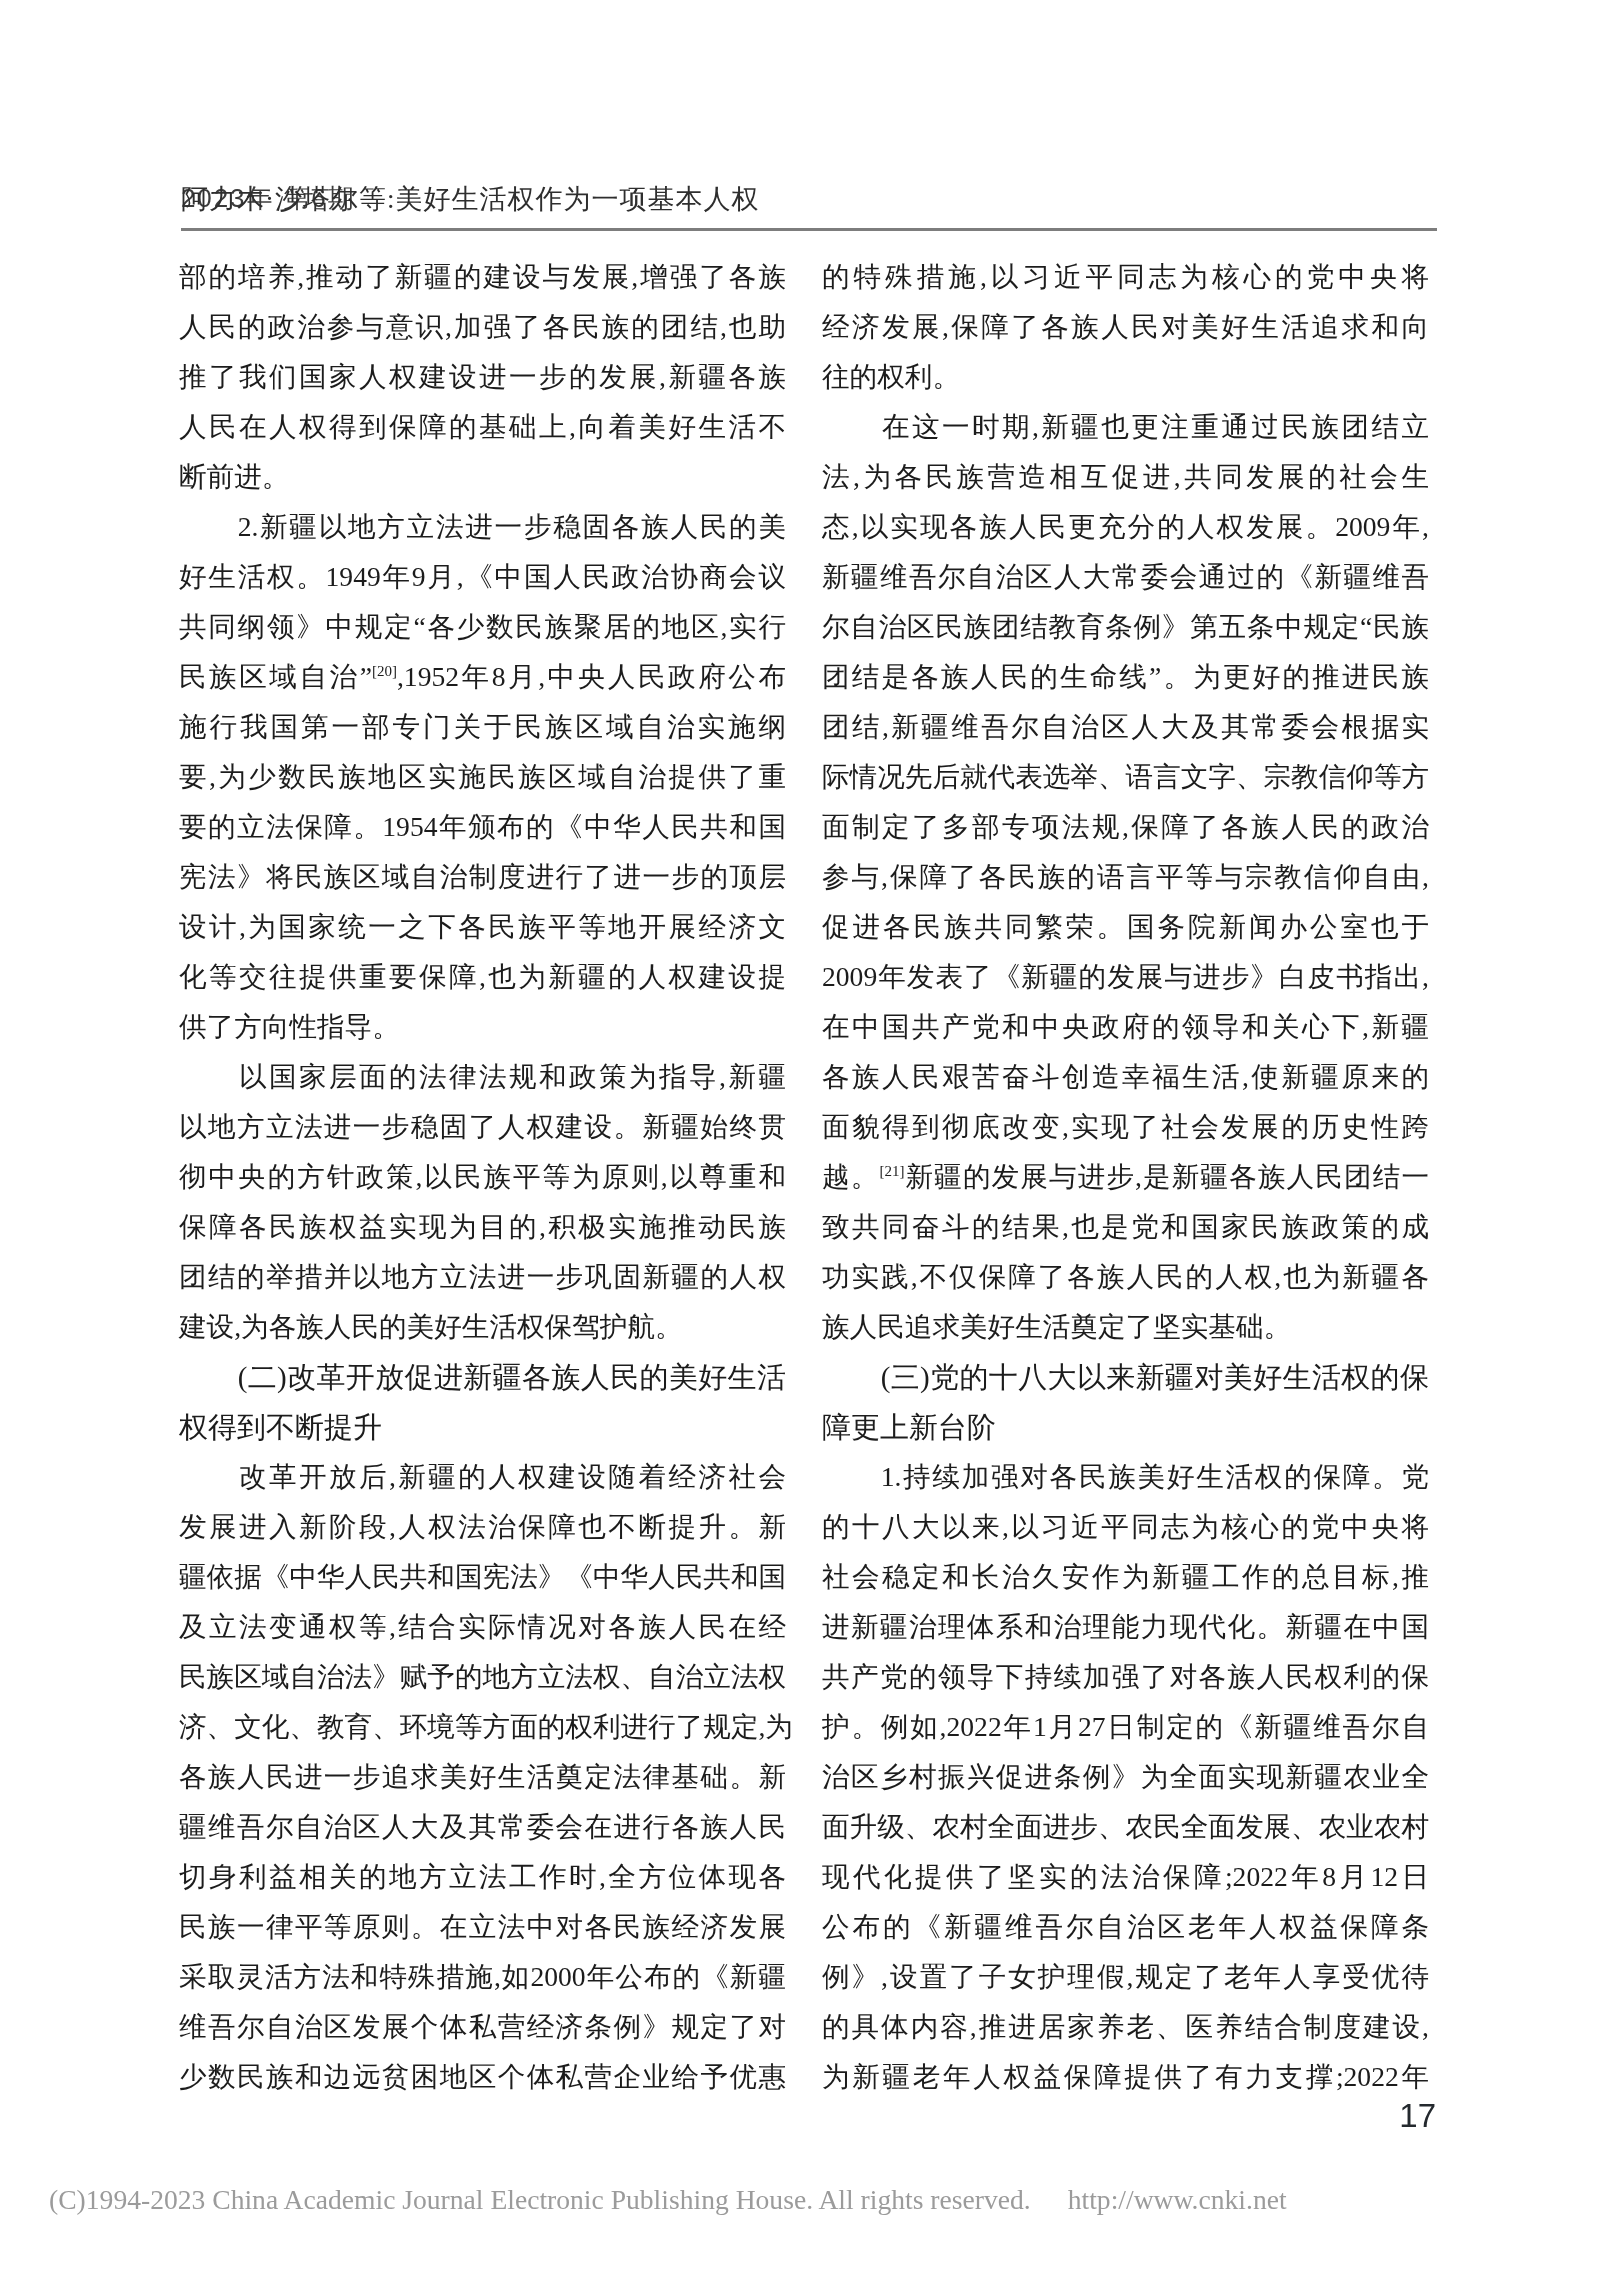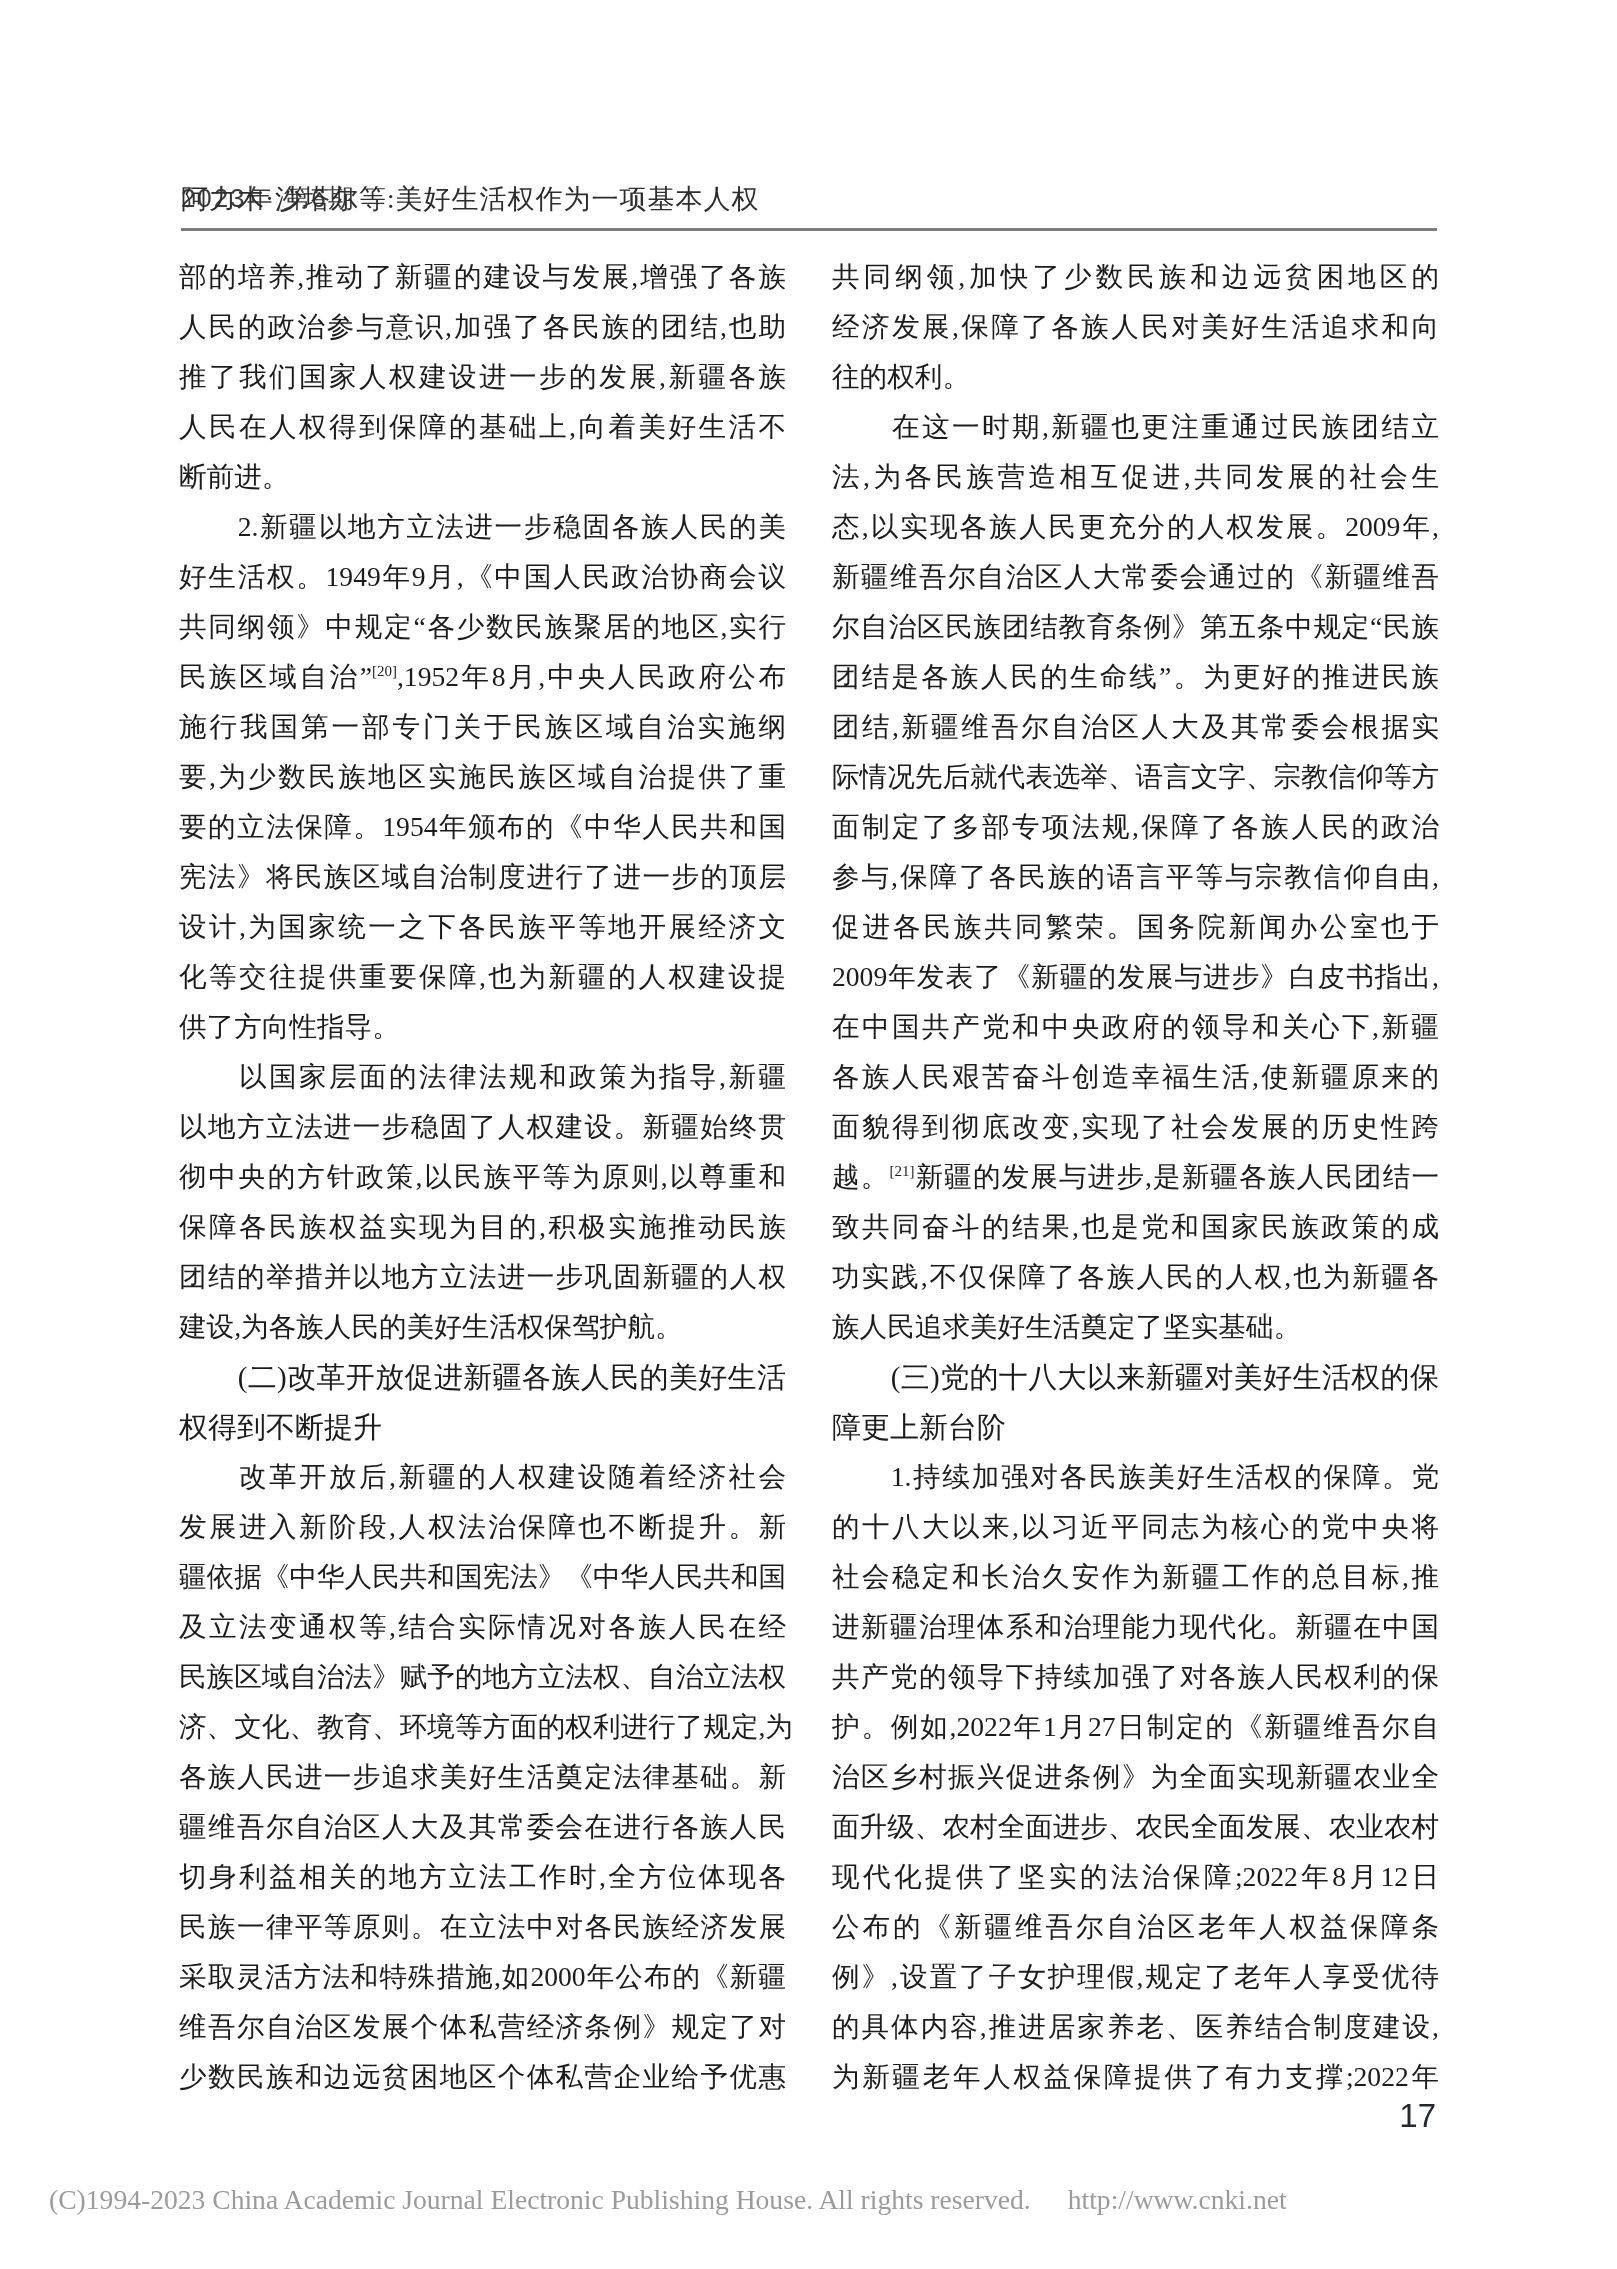--- a/index.html
+++ b/index.html
@@ -25,21 +25,21 @@
     position:absolute;left:0;right:0;top:0;text-align:left;
     font-size:27px;color:#2e2e2e;letter-spacing:1px;white-space:nowrap;
   }
   .rule{
     position:absolute;left:181px;top:228px;width:1256px;height:2.9px;
     background:#7d7d7d;
   }
   
   .columns{
     position:absolute;left:179px;top:252px;width:1259px;
-    display:flex;gap:46px;
+    display:flex;gap:36px;
   }
   .column{width:607px;}
   .line{
     height:50px;line-height:50px;
     font-size:27.6px;
     text-align:justify;
     text-align-last:justify;
     white-space:nowrap;
     overflow:visible;
   }
@@ -122,21 +122,21 @@
           <div class="line">疆维吾尔自治区人大及其常委会在进行各族人民</div>
           <div class="line">切身利益相关的地方立法工作时,全方位体现各</div>
           <div class="line">民族一律平等原则。在立法中对各民族经济发展</div>
           <div class="line">采取灵活方法和特殊措施,如2000年公布的《新疆</div>
           <div class="line">维吾尔自治区发展个体私营经济条例》规定了对</div>
           <div class="line">少数民族和边远贫困地区个体私营企业给予优惠</div>
         </div>
       </div>
     <div class="column">
         <div class="block">
-          <div class="line">共同纲领,加快了少数民族和边远贫困地区的</div>
+          <div class="line">的特殊措施,以习近平同志为核心的党中央将</div>
           <div class="line">经济发展,保障了各族人民对美好生活追求和向</div>
           <div class="line end">往的权利。</div>
         </div>
         <div class="block">
           <div class="line">　　在这一时期,新疆也更注重通过民族团结立</div>
           <div class="line">法,为各民族营造相互促进,共同发展的社会生</div>
           <div class="line">态,以实现各族人民更充分的人权发展。2009年,</div>
           <div class="line">新疆维吾尔自治区人大常委会通过的《新疆维吾</div>
           <div class="line">尔自治区民族团结教育条例》第五条中规定“民族</div>
           <div class="line">团结是各族人民的生命线”。为更好的推进民族</div>

